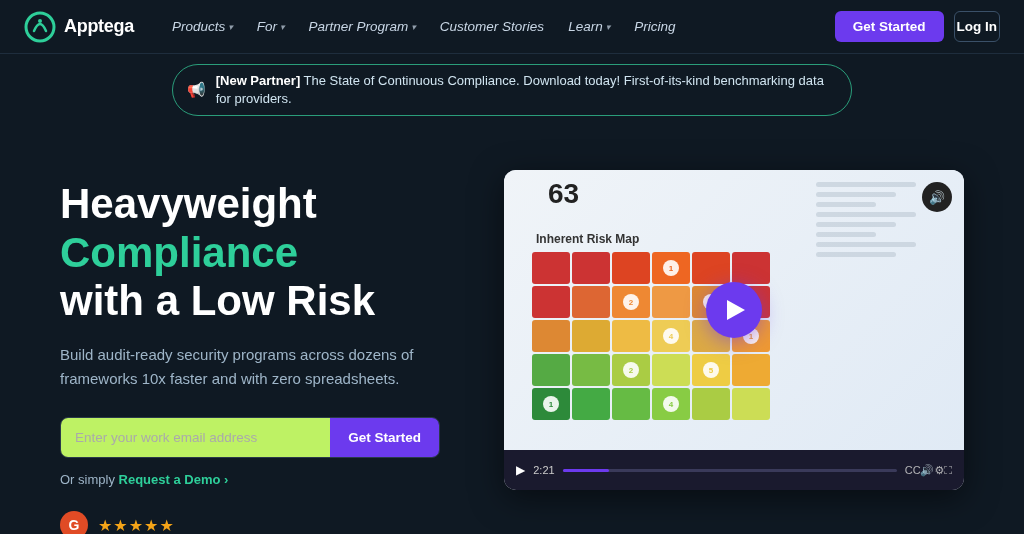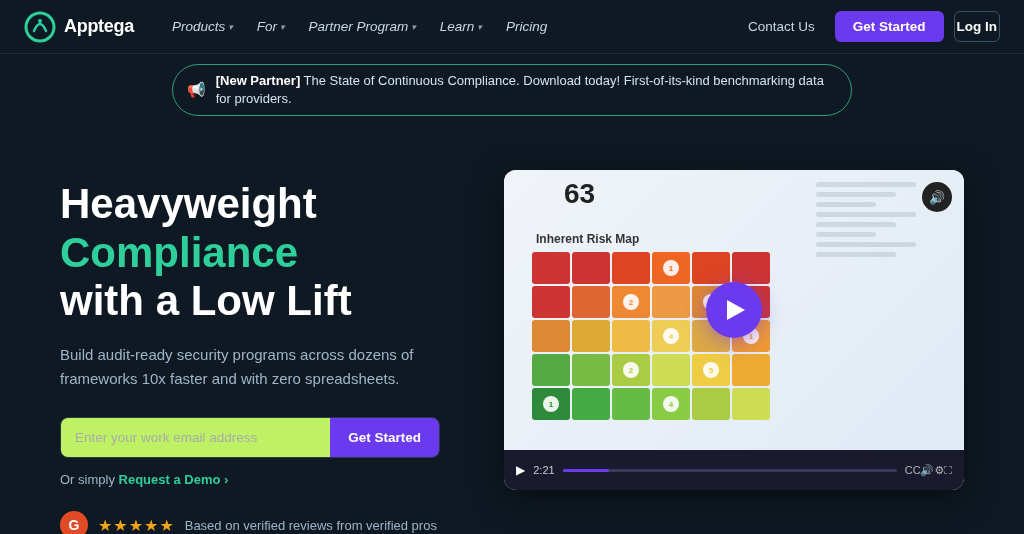--- a/index.html
+++ b/index.html
@@ -232,21 +232,21 @@
       position: absolute;
       top: 62px;
       left: 32px;
       font-size: 12px;
       font-weight: 600;
       color: #333;
     }
     .score-badge {
       position: absolute;
       top: 8px;
-      left: 60px;
+      left: 44px;
       font-size: 28px;
       font-weight: 800;
       color: #222;
     }
     .risk-grid {
       position: absolute;
       top: 82px;
       left: 28px;
       display: grid;
       grid-template-columns: repeat(6, 38px);
@@ -368,67 +368,68 @@
     </div>
     <div class="nav-item">
       <span>For</span>
       <span class="chevron">▾</span>
     </div>
     <div class="nav-item">
       <span>Partner Program</span>
       <span class="chevron">▾</span>
     </div>
     <div class="nav-item">
+      <span>Customer Stories</span>
+    </div>
+    <div class="nav-item">
       <span>Learn</span>
       <span class="chevron">▾</span>
     </div>
     <div class="nav-item">
       <span>Pricing</span>
     </div>
   </div>
 
   <div class="nav-right">
-    <button class="nav-item btn-contact" style="border:none;background:transparent;">Contact Us</button>
     <button class="btn-get-started">Get Started</button>
     <button class="btn-login">Log In</button>
   </div>
 </nav>
 
 <div class="banner">
   <div class="banner-inner">
     <span class="banner-icon">📢</span>
     <span class="banner-text">
       <strong>[New Partner]</strong><span> The State of Continuous Compliance. Download today! First-of-its-kind benchmarking data for providers.</span>
     </span>
   </div>
 </div>
 
 <div class="hero">
   <div class="hero-left">
     <div class="hero-title">
       <span>Heavyweight</span><br>
       <span class="accent">Compliance</span><br>
-      <span>with a Low Lift</span>
+      <span>with a Low Risk</span>
     </div>
     <p class="hero-subtitle">Build audit-ready security programs across dozens of frameworks 10x faster and with zero spreadsheets.</p>
 
     <div class="email-form">
       <input class="email-input" type="email" placeholder="Enter your work email address" style="">
       <button class="btn-email-cta">Get Started</button>
     </div>
 
     <div class="demo-link">
       <span>Or simply</span>
       <a>Request a Demo</a>
     </div>
 
     <div class="reviews">
       <div class="g-badge">G</div>
       <span class="stars">★★★★★</span>
-      <span class="review-text">Based on verified reviews from verified pros</span>
     </div>
   </div>
 
   <div class="hero-video">
     <div class="video-content">
 
       <span class="score-badge">63</span>
 
       <div class="doc-lines">
         <div class="doc-line full"></div>

